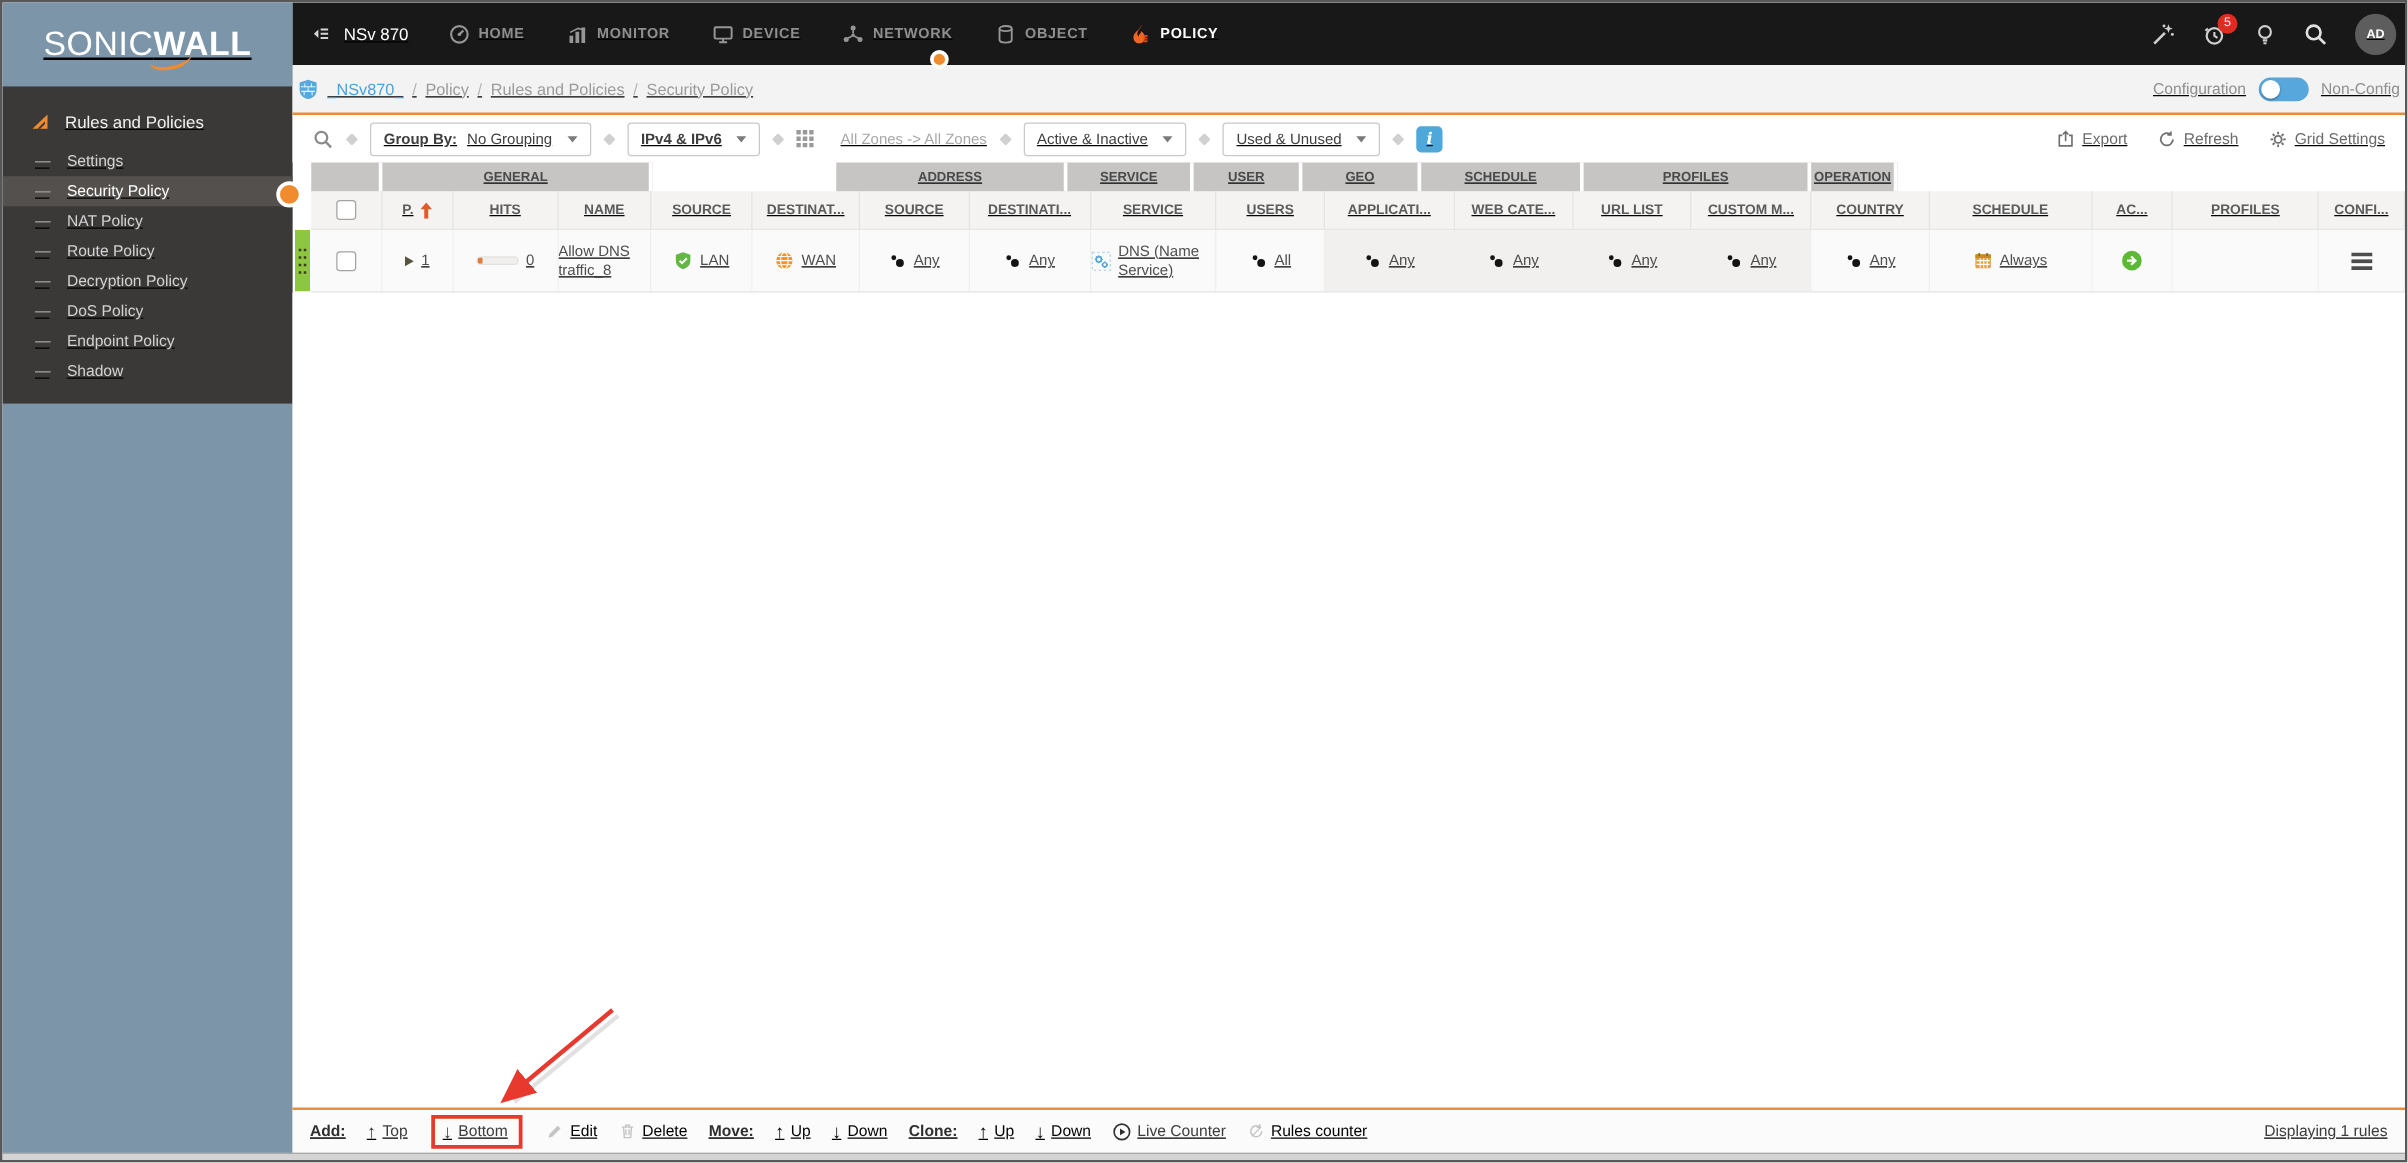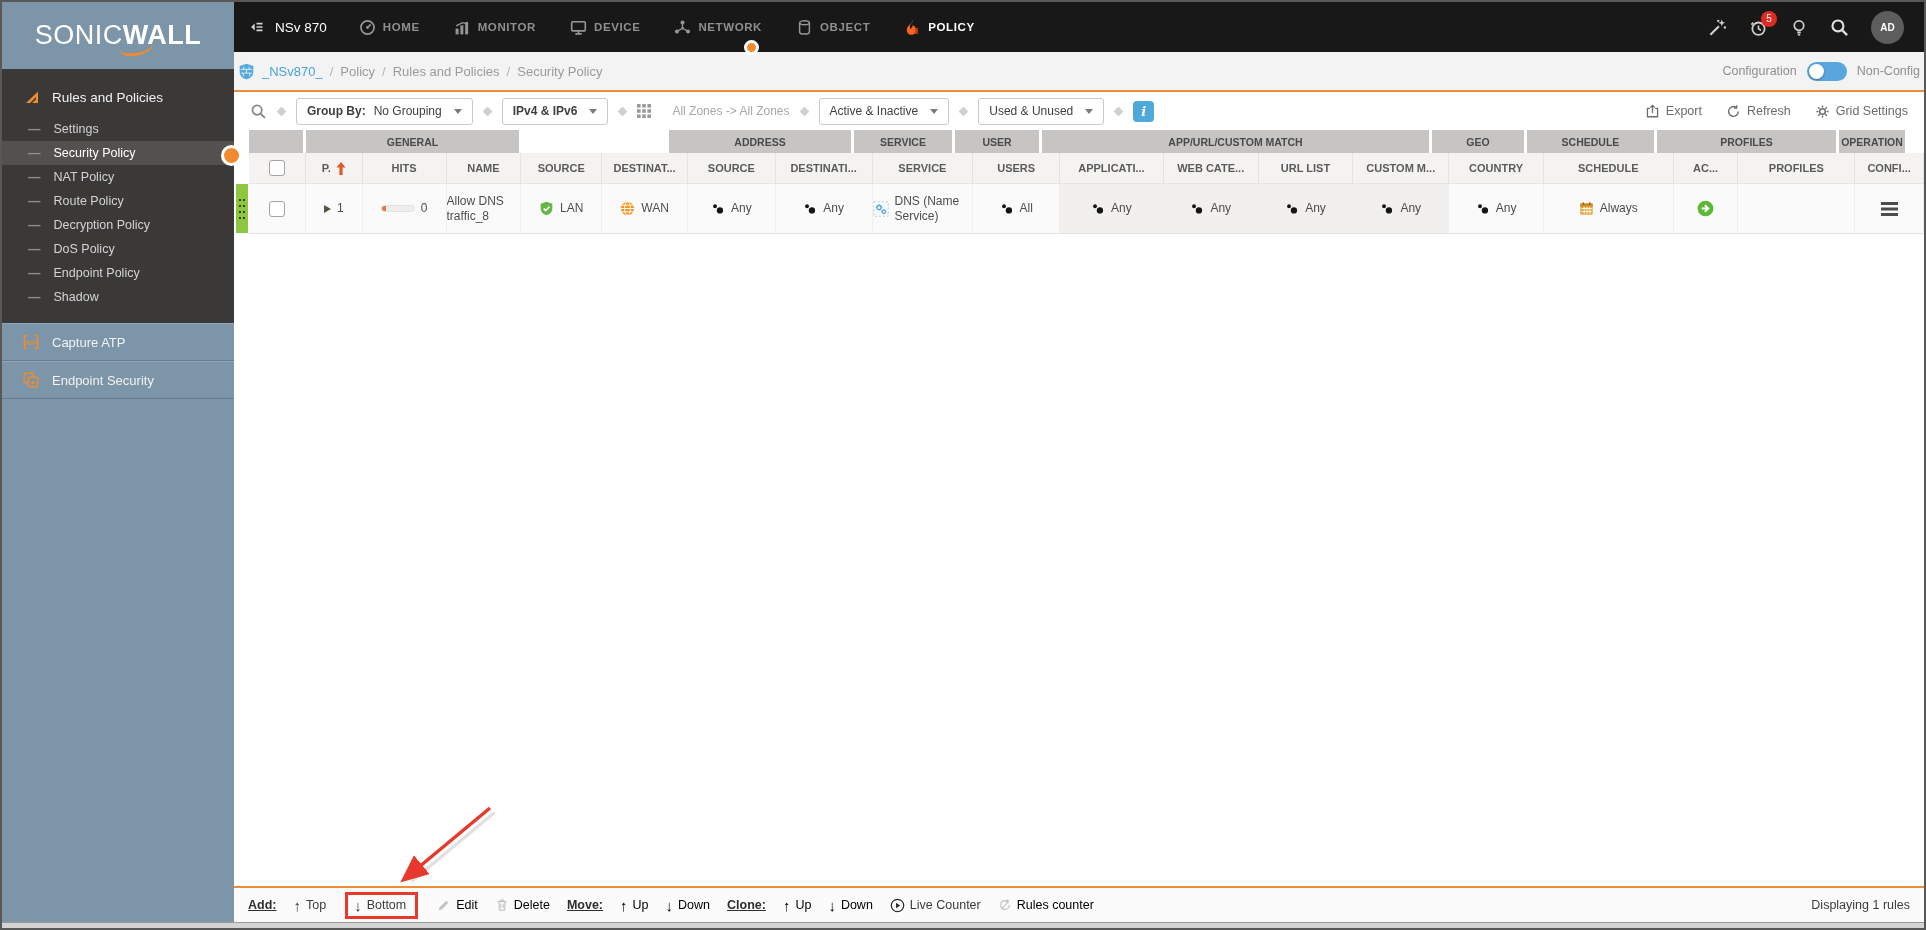--- a/index.html
+++ b/index.html
@@ -1,38 +1,38 @@
 <!DOCTYPE html>
 <html><head>
 <meta charset="utf-8">
 <style>
   * { box-sizing: border-box; margin: 0; padding: 0; }
   html,body { width:1926px; height:930px; font-family:"Liberation Sans","DejaVu Sans",sans-serif; background:#eaeaea; }
   .screen { position:relative; width:1926px; height:930px; border:2px solid #585858; background:#fff; overflow:hidden; }
-  .app { display:flex; height:calc(100% - 6px); }
+  .app { display:flex; height:calc(100% - 6px);text-decoration:underline; }
   .strip { height:6px; background:#d4d4d4; border-top:1px solid #9a9a9a; }
 
   
   .sidebar { width:232px; flex:0 0 232px; display:flex; flex-direction:column; background:#7d95a8; }
   .logo-block { height:67px; background:#7d95a8; display:flex; align-items:center; justify-content:center; position:relative; }
   .logo-text { color:#fff; font-size:27px; letter-spacing:.5px; font-weight:400; }
   .logo-text b { font-weight:800; }
   .logo-swoosh { position:absolute; left:118px; top:42px; width:34px; height:12px; border-bottom:3.5px solid #f08b2e; border-radius:0 0 60% 40%/0 0 100% 60%; transform:rotate(-6deg); }
   .side-menu { background:#3b3938; padding:10px 0 14px 0; }
   .menu-title { display:flex; align-items:center; gap:12px; padding:10px 0 12px 22px; color:#f1f1f1; font-size:13.5px; }
   .side-item { display:flex; align-items:center; gap:14px; height:24px; padding-left:26px; color:#d3d3d3; font-size:12.5px; cursor:pointer; position:relative; }
   .side-item .dash { color:#8e8e8e; font-weight:bold; letter-spacing:-1px; }
   .side-item.active { background:#54504d; color:#fff; }
   .side-extra { height:38px; display:flex; align-items:center; gap:12px; padding-left:20px; color:#f2f2f2; font-size:13px; background:#7d95a8; border-top:1px solid #8ea7ba; border-bottom:1px solid #667b8e; cursor:pointer; }
   .side-fill { flex:1; background:#7d95a8; }
 
   
   .main { flex:1; display:flex; flex-direction:column; min-width:0; }
 
-  .topnav { height:50px; background:#181818; display:flex; align-items:center; padding:0 20px 0 14px; }
+  .topnav { height:50px; background:#181818; display:flex; align-items:center; padding:0 7px 0 14px; }
   .nav-left { display:flex; align-items:center; gap:10px; }
   .nav-device { color:#fff; font-size:13.5px; margin-right:20px; }
   .nav-items { display:flex; align-items:center; gap:34px; margin-left:12px; }
   .nav-item { display:flex; align-items:center; gap:7px; color:#8f8f8f; font-size:11.5px; font-weight:bold; letter-spacing:.6px; cursor:pointer; }
   .nav-item.active { color:#fff; }
   .nav-right { margin-left:auto; display:flex; align-items:center; gap:22px; }
   .nav-ico { position:relative; display:flex; cursor:pointer; }
   .badge { position:absolute; top:-7px; right:-9px; background:#e02b20; color:#fff; border-radius:50%; width:16px; height:16px; font-size:10px; display:flex; align-items:center; justify-content:center; }
   .avatar { width:33px; height:33px; border-radius:50%; background:#5d5d5d; color:#fff; font-size:10px; font-weight:bold; display:flex; align-items:center; justify-content:center; cursor:pointer; }
 
@@ -140,41 +140,20 @@
             <div class="side-item">
               <span class="dash">—</span>
               <span>Endpoint Policy</span>
             </div>
             <div class="side-item">
               <span class="dash">—</span>
               <span>Shadow</span>
             </div>
           </div>
       </nav>
-      <div id="side-extras">
-          <div class="side-extra">
-            <span>
-              <svg width="18" height="18" viewBox="0 0 18 18">
-                <path d="M5 2.5H2.5v13H5M13 2.5h2.5v13H13" fill="none" stroke="#f08b2e" stroke-width="1.6"></path>
-                <text x="9" y="11.5" text-anchor="middle" font-size="6" font-weight="bold" fill="#f08b2e" font-family="Liberation Sans,sans-serif">ATP</text>
-              </svg>
-            </span>
-            <span>Capture ATP</span>
-          </div>
-          <div class="side-extra">
-            <span>
-              <svg width="18" height="18" viewBox="0 0 18 18">
-                <rect x="2.2" y="2.2" width="9.5" height="9.5" rx="1.2" fill="none" stroke="#f08b2e" stroke-width="1.5"></rect>
-                <rect x="6.3" y="6.3" width="9.5" height="9.5" rx="1.2" fill="#7d95a8" stroke="#f08b2e" stroke-width="1.5"></rect>
-                <path d="M11 9.5v3.2M9.5 11.2l1.5 1.7 1.5-1.7" fill="none" stroke="#f08b2e" stroke-width="1.3"></path>
-              </svg>
-            </span>
-            <span>Endpoint Security</span>
-          </div>
-        </div>
       <div class="side-fill"></div>
     </aside>
 
     <div class="main">
 
       <header class="topnav">
         <div class="nav-left">
           <span class="nav-ico">
             <svg width="17" height="16" viewBox="0 0 16 16">
                 <path d="M6.2 4.6L2.6 8l3.6 3.4z" fill="#d4d4d4"></path>
@@ -382,21 +361,20 @@
       </div>
 
       <div class="tbl">
         <div class="tgrp" id="tbl-groups">
             <div class="gcell" style="width: 57px;"></div>
             <div class="gcell" style="width: 216px;">GENERAL</div>
             <div class="gcell" style="width: 147px; margin-top: 37px;">ZONE</div>
             <div class="gcell" style="width: 185px;">ADDRESS</div>
             <div class="gcell" style="width: 101px;">SERVICE</div>
             <div class="gcell" style="width: 87px;">USER</div>
-            <div class="gcell" style="width: 390px;">APP/URL/CUSTOM MATCH</div>
             <div class="gcell" style="width: 95px;">GEO</div>
             <div class="gcell" style="width: 130px;">SCHEDULE</div>
             <div class="gcell" style="width: 182px;">PROFILES</div>
             <div class="gcell" style="width: 69px;">OPERATION</div>
           </div>
         <div class="thead" id="tbl-heads">
             <div class="hcell" style="width: 57px;">
               <span class="cb"></span>
             </div>
             <div class="hcell" style="width: 57px;">

